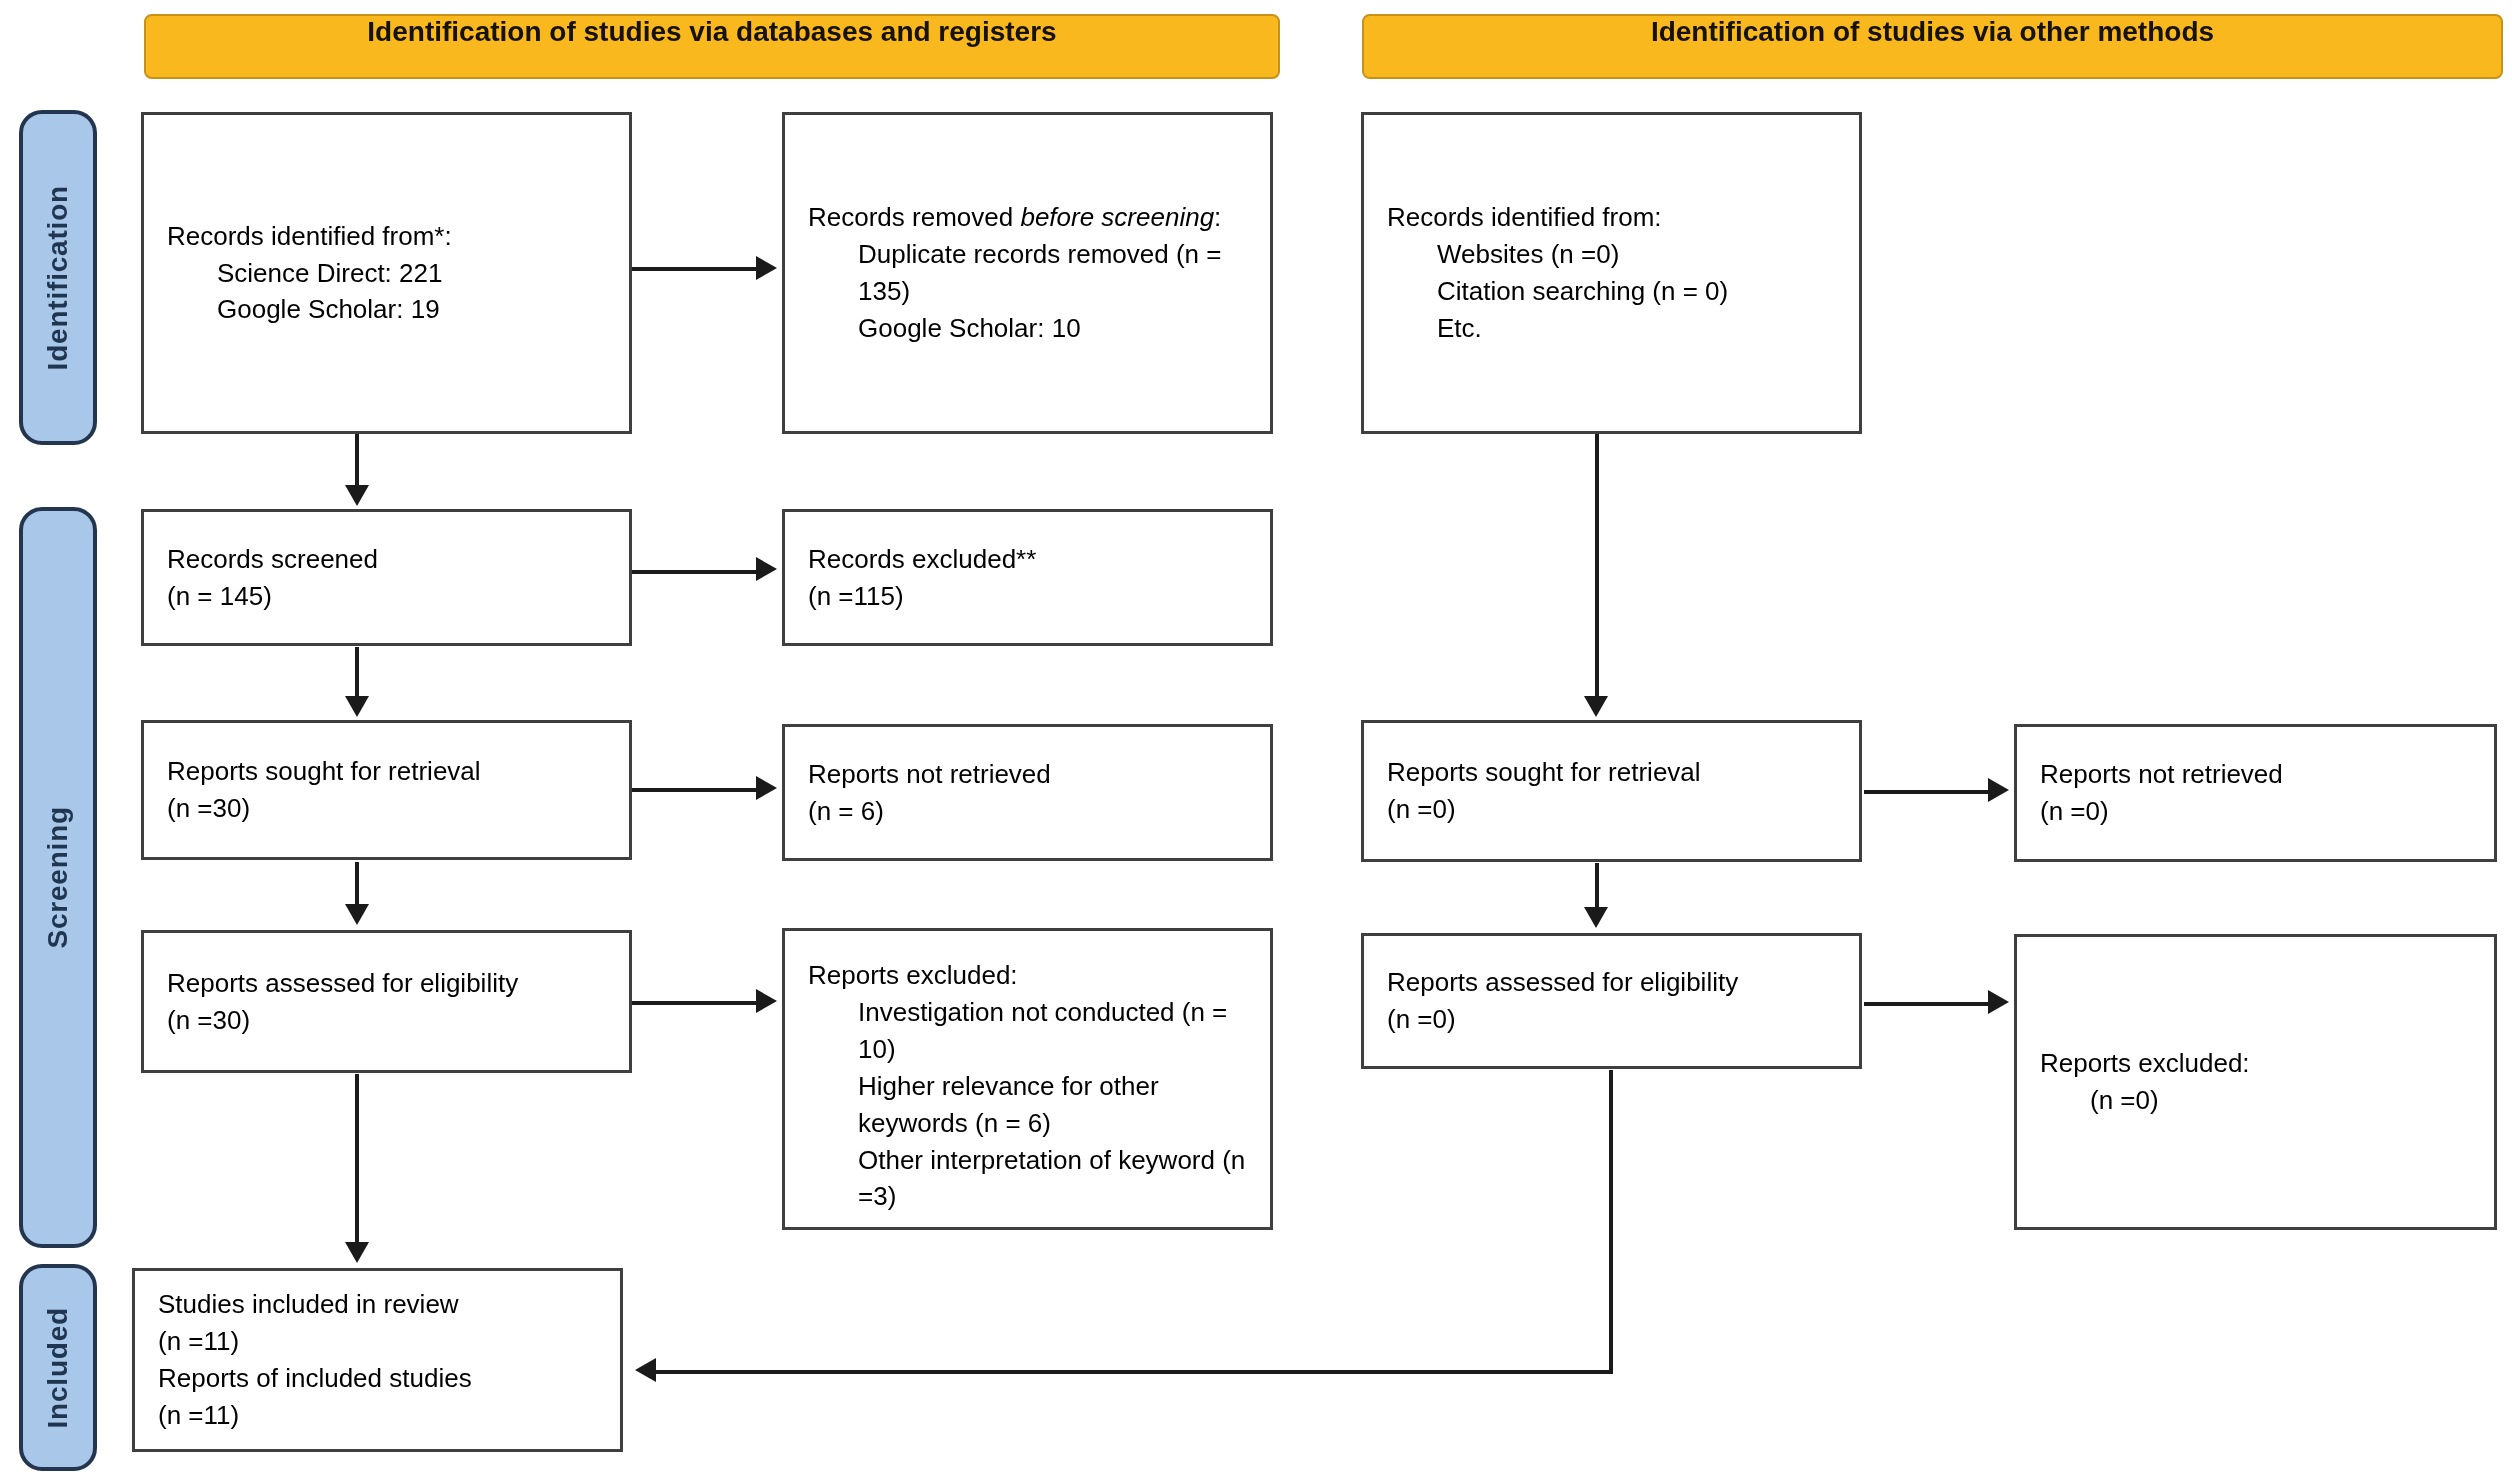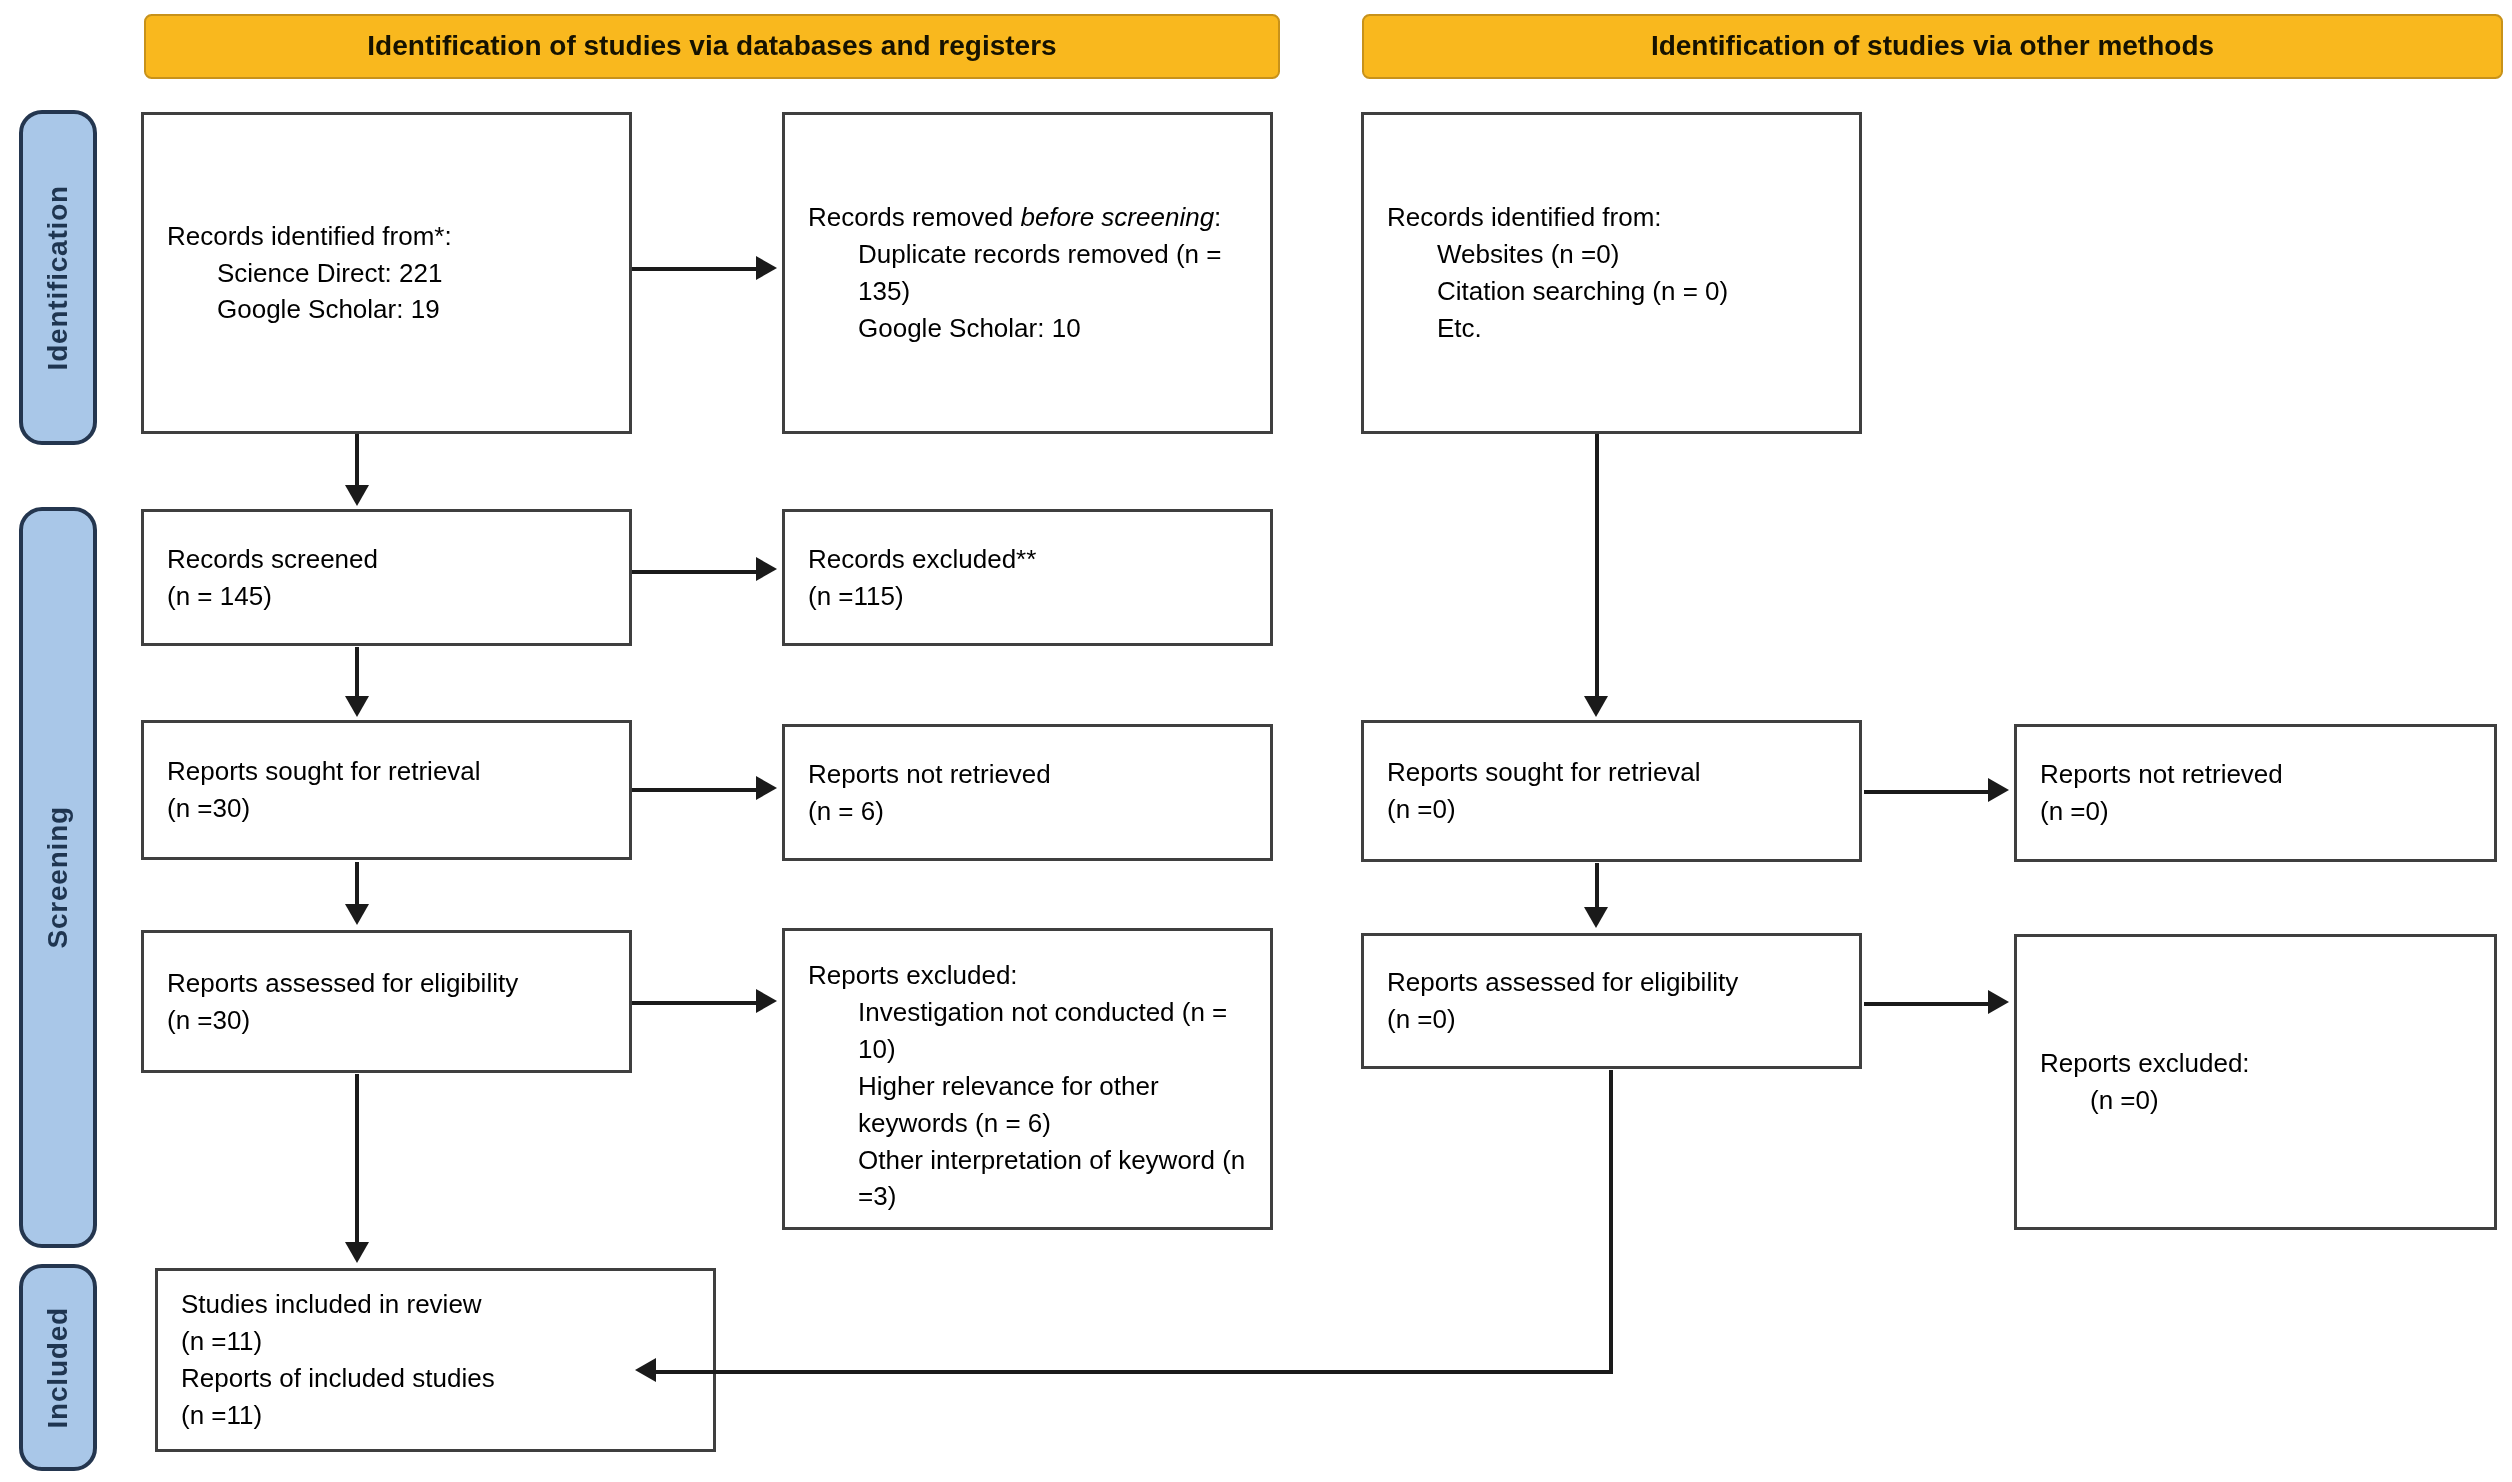--- a/index.html
+++ b/index.html
@@ -8,21 +8,21 @@
     --box-border:#3F3F3F; --arrow:#1a1a1a; --text:#000000;
   }
   html,body{margin:0;padding:0;background:#ffffff;}
   #canvas{
     position:relative; width:2512px; height:1482px; background:#ffffff;
     font-family:"Liberation Sans", sans-serif; color:var(--text);
   }
   .banner{
     position:absolute; background:var(--banner-bg);
     border:2.3px solid var(--banner-border); border-radius:7.6px;
-    display:flex; align-items:center; justify-content:center;
+    display:flex; align-items:flex-start; justify-content:center;
     font-size:28px; font-weight:bold; color:#161200;
   }
   .stage{
     position:absolute; background:var(--stage-bg);
     border:4.6px solid var(--stage-border); border-radius:23px;
     display:flex; align-items:center; justify-content:center;
   }
   .stage span{
     writing-mode:vertical-rl; transform:rotate(180deg);
     font-size:28px; font-weight:bold; color:var(--stage-text);
@@ -152,21 +152,21 @@
       <div class="line">(n =0)</div>
     </div>
   </div>
   <div class="box" style="left:2014px;top:934px;width:483px;height:296px">
     <div class="box-content">
       <div class="line">Reports excluded:</div>
       <div class="line sub">(n =0)</div>
     </div>
   </div>
 
-  <div class="box" style="left:155px;top:1268px;width:561px;height:184px">
+  <div class="box" style="left:132px;top:1268px;width:491px;height:184px">
     <div class="box-content">
       <div class="line">Studies included in review</div>
       <div class="line">(n =11)</div>
       <div class="line">Reports of included studies</div>
       <div class="line">(n =11)</div>
     </div>
   </div>
 
   <div class="hline" style="left:632px;top:267px;width:128px"></div>
   <div class="tri tri-right" style="left:756px;top:256px"></div>

